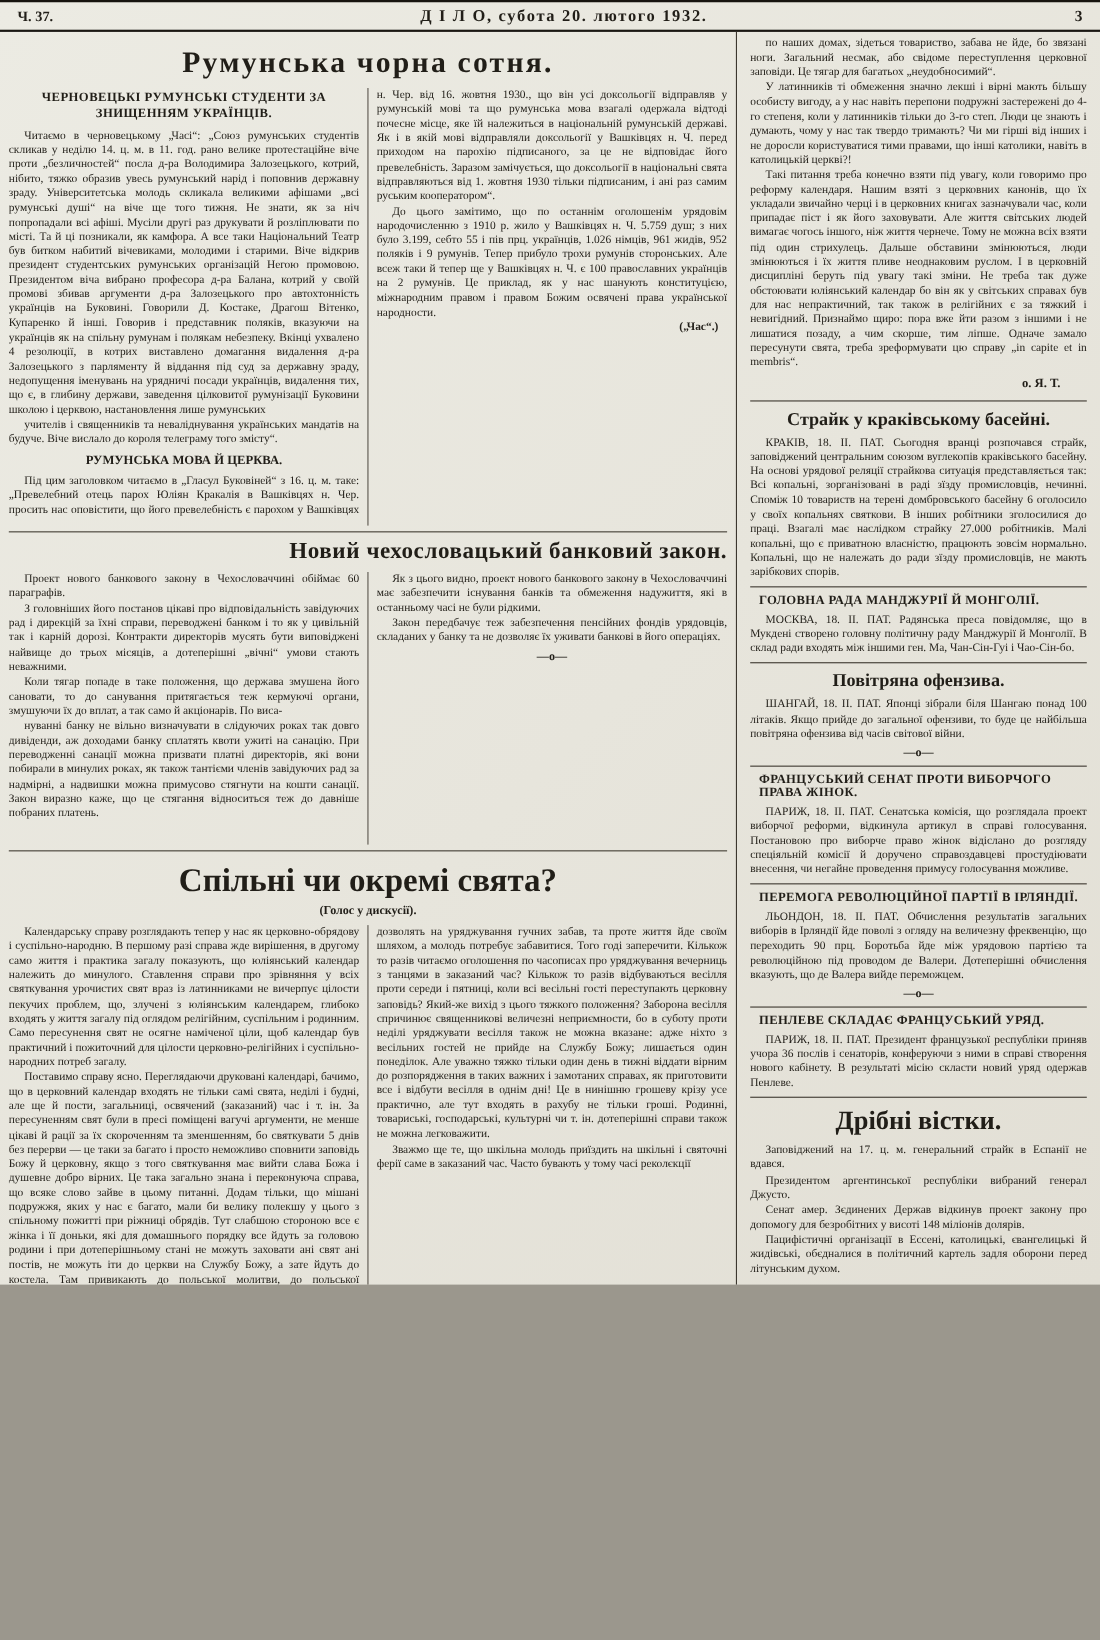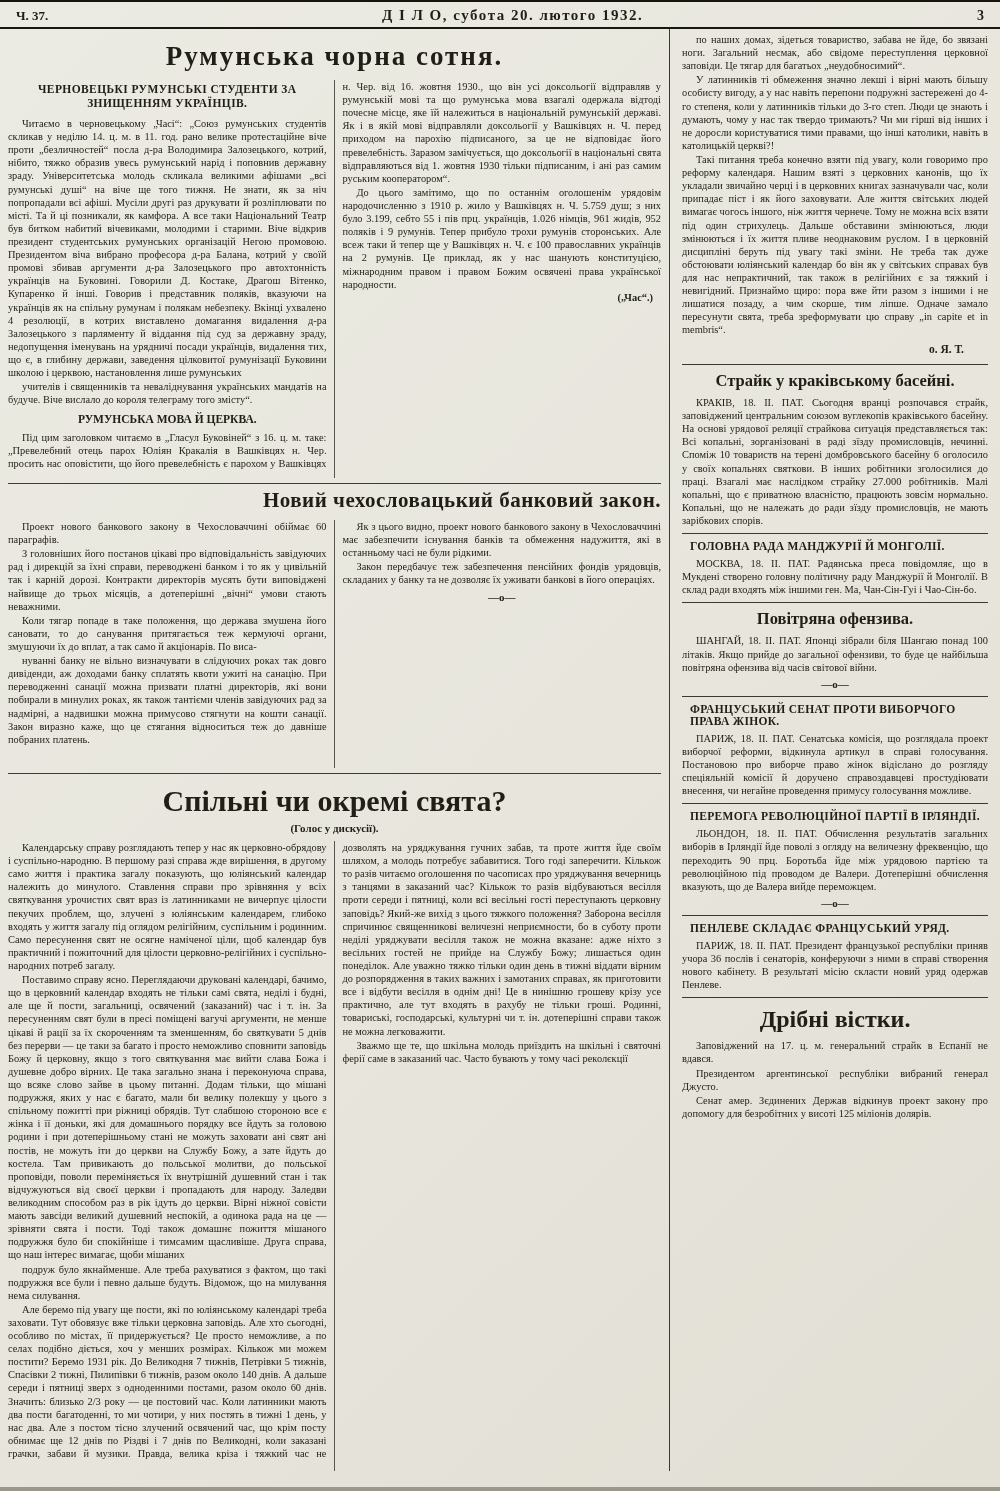--- a/index.html
+++ b/index.html
@@ -1,18 +1,18 @@
 <!DOCTYPE html>
 <html><head>
 <meta charset="utf-8">
 <style>
   * { margin:0; padding:0; box-sizing:border-box; }
   html,body { background:#9b978d; }
   .page{
-    width:1000px; height:1487px; margin:0 auto; position:relative;
+    width:1000px; height:1168px; margin:0 auto; position:relative;
     background:linear-gradient(135deg,#ecebe3 0%,#e7e5dc 55%,#e2dfd5 100%);
     color:#211e18; font-family:"Liberation Serif","DejaVu Serif",serif;
     overflow:hidden; border-top:2px solid #17140f;
   }
   
   .mast-row{
     display:flex; justify-content:space-between; align-items:baseline;
     padding:5px 16px 3px 16px; border-bottom:2px solid #1a1712;
   }
   .mast-issue{ font-weight:bold; font-size:13px; }
@@ -166,19 +166,20 @@
       <section class="news">
         <h3 class="news-title-caps">ПЕНЛЕВЕ СКЛАДАЄ ФРАНЦУСЬКИЙ УРЯД.</h3>
         <p class="para r-text">ПАРИЖ, 18. II. ПАТ. Президент французької республіки приняв учора 36 послів і сенаторів, конферуючи з ними в справі створення нового кабінету. В результаті місію скласти новий уряд одержав Пенлеве.</p>
       </section>
 
       <section class="news">
         <h2 class="minor-title">Дрібні вістки.</h2>
         <div class="r-text">
             <p class="para">Заповіджений на 17. ц. м. генеральний страйк в Еспанії не вдався.</p>
             <p class="para">Президентом аргентинської республіки вибраний генерал Джусто.</p>
-            <p class="para">Сенат амер. Зєдинених Держав відкинув проект закону про допомогу для безробітних у висоті 125 міліонів долярів.</p>
+            <p class="para">Сенат амер. Зєдинених Держав відкинув проект закону про допомогу для безробітних у висоті 148 міліонів долярів.</p>
+            <p class="para">Пацифістичні організації в Ессені, католицькі, євангелицькі й жидівські, обєдналися в політичний картель задля оборони перед літунським духом.</p>
           </div>
       </section>
 
     </aside>
   </div>
 </div>
 
 </body></html>

